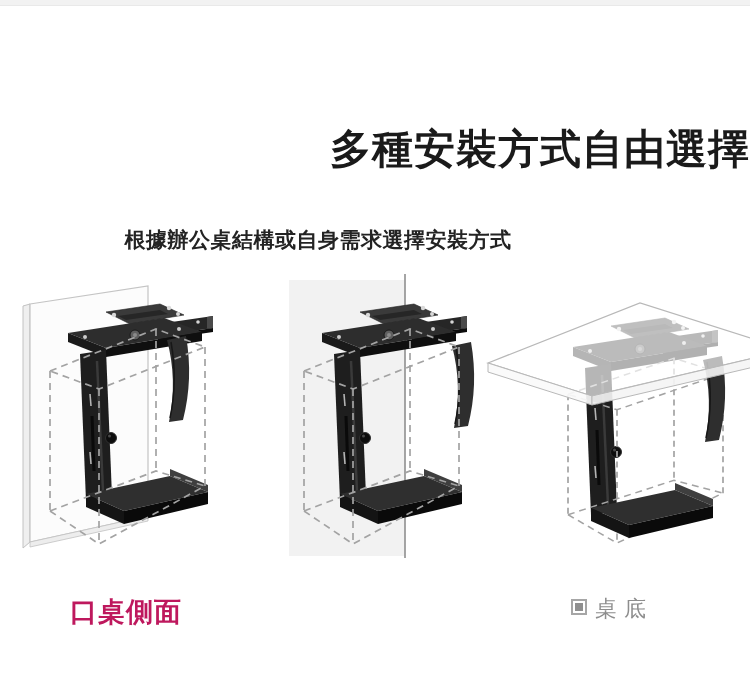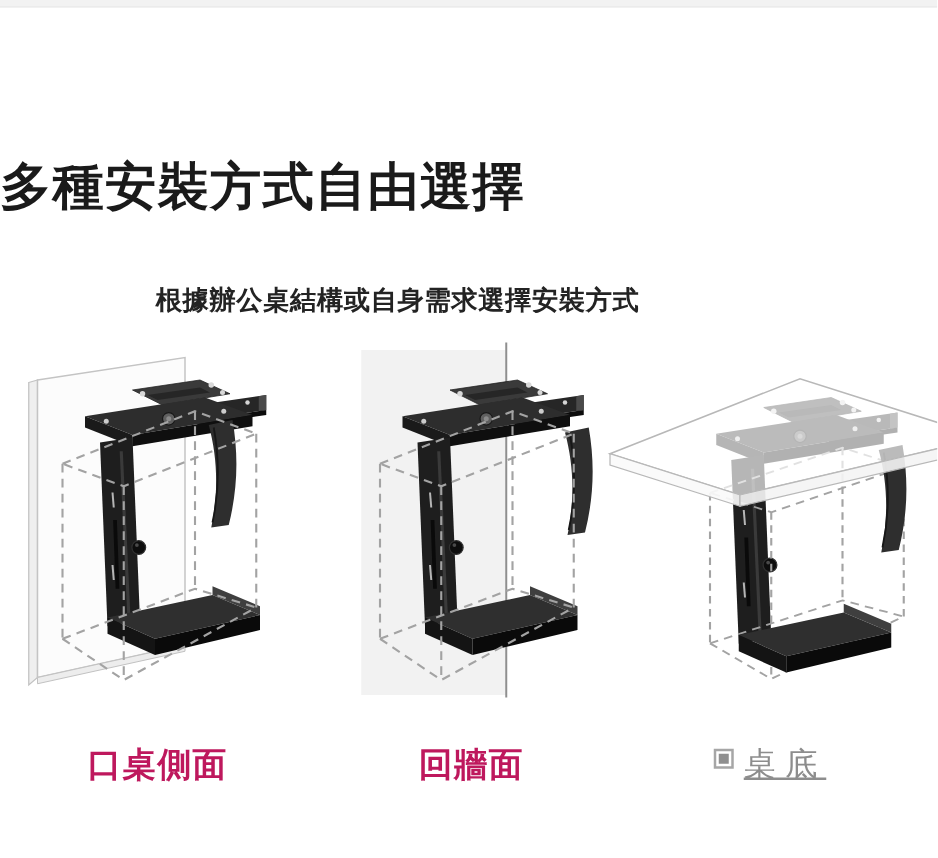--- a/index.html
+++ b/index.html
@@ -2,31 +2,31 @@
 <html><head>
 <meta charset="utf-8">
 <style>
   html,body{margin:0;padding:0;background:#fff;}
   #stage{
     position:relative;width:750px;height:686px;background:#ffffff;
     font-family:"Liberation Sans","DejaVu Sans",sans-serif;overflow:hidden;
   }
   .top-strip{position:absolute;left:0;top:0;width:750px;height:5px;background:#f2f2f2;border-bottom:1px solid #e9e9e9;}
   .title{
-    position:absolute;left:0;top:99px;width:750px;text-align:left;
+    position:absolute;left:0;top:99px;width:750px;text-align:right;
     font-size:41px;font-weight:800;color:#1a1a1a;letter-spacing:1px;line-height:1.15;
   }
   .subtitle{
     position:absolute;left:0;top:190px;width:636px;text-align:center;
     font-size:21px;font-weight:700;color:#232323;letter-spacing:0.5px;margin-top:36px;
   }
   .fig{position:absolute;}
   .fig svg{display:block;}
   .caption{position:absolute;top:594px;font-size:27px;font-weight:700;color:#be185d;letter-spacing:1px;}
-  .caption.muted{display:flex;align-items:flex-start;font-weight:400;color:#8d8d8d;letter-spacing:7px;font-size:26px;text-decoration:underline;}
+  .caption.muted{display:flex;align-items:flex-start;font-weight:400;color:#8d8d8d;letter-spacing:7px;font-size:22px;}
   .sq-icon{
     display:inline-block;width:12px;height:12px;border:2px solid #a6a6a6;background:#fff;
     margin-right:8px;margin-top:5px;position:relative;flex:0 0 auto;
   }
   .sq-icon::after{
     content:"";position:absolute;left:2px;top:2px;width:8px;height:8px;background:#8f8f8f;
   }
 </style>
 </head>
 <body>
@@ -142,20 +142,19 @@
         <polygon points="33,73 185,13 333,60 137,106" fill="rgba(255,255,255,0.68)" stroke="#b8b8b8" stroke-width="1.3"></polygon>
         <polygon points="33,73 137,106 137,115 33,82" fill="rgba(250,250,250,0.92)" stroke="#b8b8b8" stroke-width="1"></polygon>
         <polygon points="137,106 333,60 333,69 137,115" fill="rgba(244,244,244,0.92)" stroke="#b8b8b8" stroke-width="1"></polygon>
       </g>
       <use href="#g-shelf" transform="translate(58,-10)"></use>
     </svg>
   </div>
 
   <div class="caption" style="left:70px;">口桌側面</div>
 
-  <div class="caption" style="left:335px;">回牆面</div>
 
   <div class="caption muted" style="left:571px;">
     <span class="sq-icon"></span>
     <span>桌底</span>
   </div>
 
 </div>
 
 </body></html>

